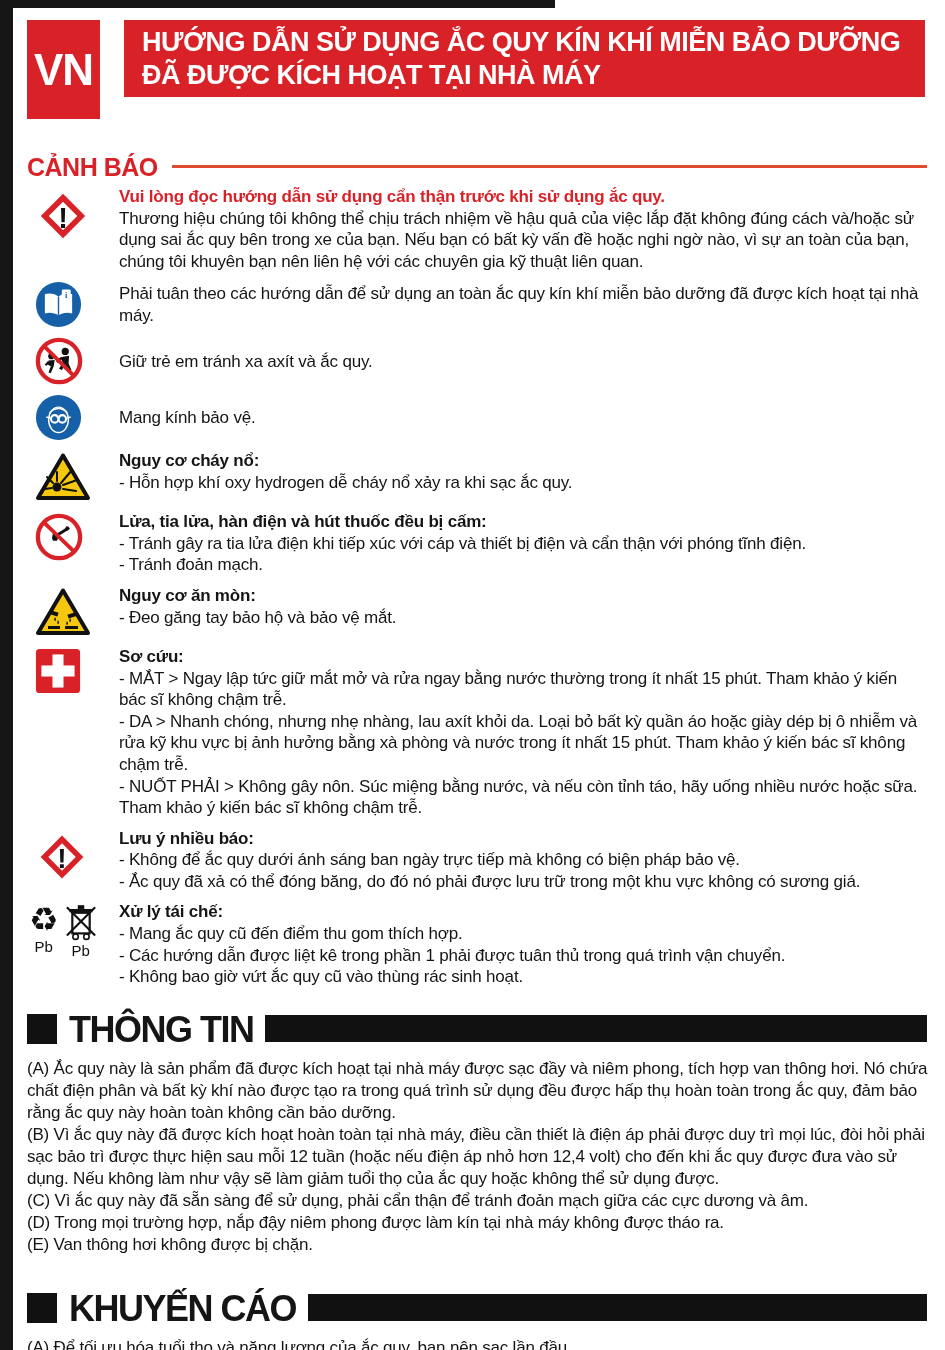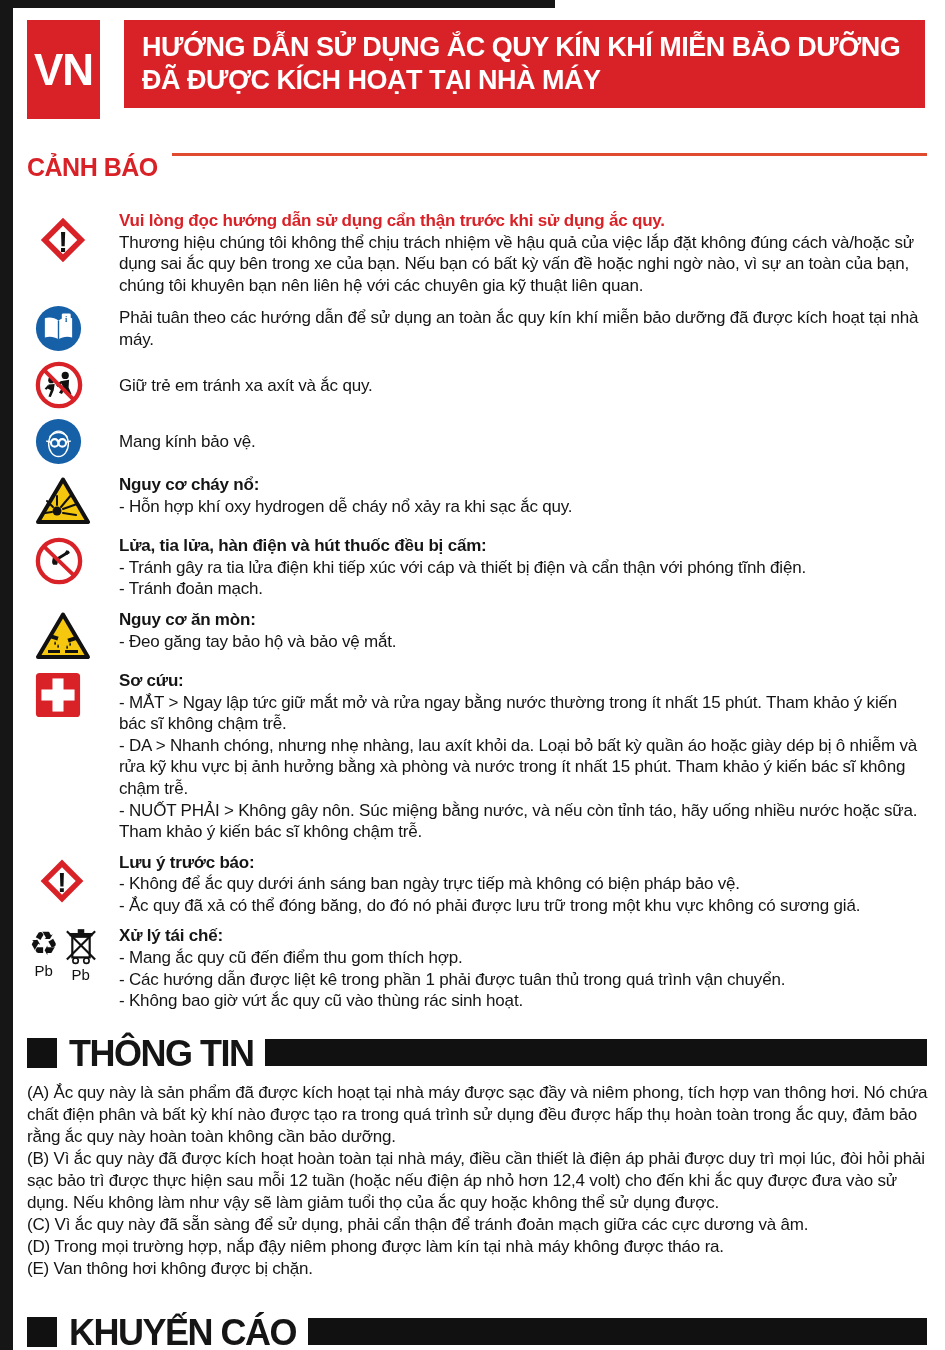--- a/index.html
+++ b/index.html
@@ -15,28 +15,28 @@
   .content { position:absolute; left:13px; top:8px; width:932px; padding:0 0 0 14px; }
 
   
   .header { display:flex; gap:24px; margin:12px 20px 0 0; }
   .vn-badge {
     flex:0 0 73px; height:99px; background:#d92228; color:#fff;
     display:flex; align-items:center; justify-content:center;
     font-size:44px; font-weight:bold; letter-spacing:-1px;
   }
   .title-banner {
-    flex:1; background:#d92228; color:#fff; height:88px;
+    flex:1; background:#d92228; color:#fff; height:77px;
     display:flex; flex-direction:column; justify-content:center;
     padding-left:18px; font-size:27px; font-weight:bold; line-height:1.22;
     letter-spacing:-0.5px;
   }
 
   
-  .warn-heading { display:flex; align-items:flex-start; gap:14px; margin:34px 18px 28px 0; }
+  .warn-heading { display:flex; align-items:center; gap:14px; margin:34px 18px 4px 0; }
   .warn-heading .label { color:#d92228; font-size:25px; font-weight:bold; letter-spacing:-0.5px; }
   .warn-heading .rule { flex:1; border-bottom:3px solid #e04a2e; margin-bottom:3px; }
 
   
   .item { display:flex; margin:0 18px 9px 0; }
   .icon-cell { flex:0 0 92px; padding-left:8px; padding-top:2px; }
   .text-cell { flex:1; font-size:17px; line-height:1.27; letter-spacing:-0.2px; }
   .lead-red { color:#d92228; font-weight:bold; }
   .item-title { font-weight:bold; }
   .min1 { min-height:46px; align-items:center; }
@@ -214,21 +214,21 @@
   </div>
 
   <div class="item">
     <div class="icon-cell">
       <svg width="54" height="54" viewBox="0 0 100 100">
         <rect x="27" y="27" width="46" height="46" fill="#fff" stroke="#d92228" stroke-width="10" transform="rotate(45 50 50)"></rect>
         <text x="50" y="71" text-anchor="middle" font-size="52" font-weight="bold" fill="#111" font-family="Liberation Sans,sans-serif">!</text>
       </svg>
     </div>
     <div class="text-cell">
-      <div class="item-title">Lưu ý trước báo:</div>
+      <div class="item-title">Lưu ý nhiều báo:</div>
       <div>- Không để ắc quy dưới ánh sáng ban ngày trực tiếp mà không có biện pháp bảo vệ.</div>
       <div>- Ắc quy đã xả có thể đóng băng, do đó nó phải được lưu trữ trong một khu vực không có sương giá.</div>
     </div>
   </div>
 
   <div class="item">
     <div class="icon-cell" style="padding-left:2px;">
       <div class="recycle-pair">
         <div class="recycle-col">
           <div class="recycle-glyph">♻</div>

